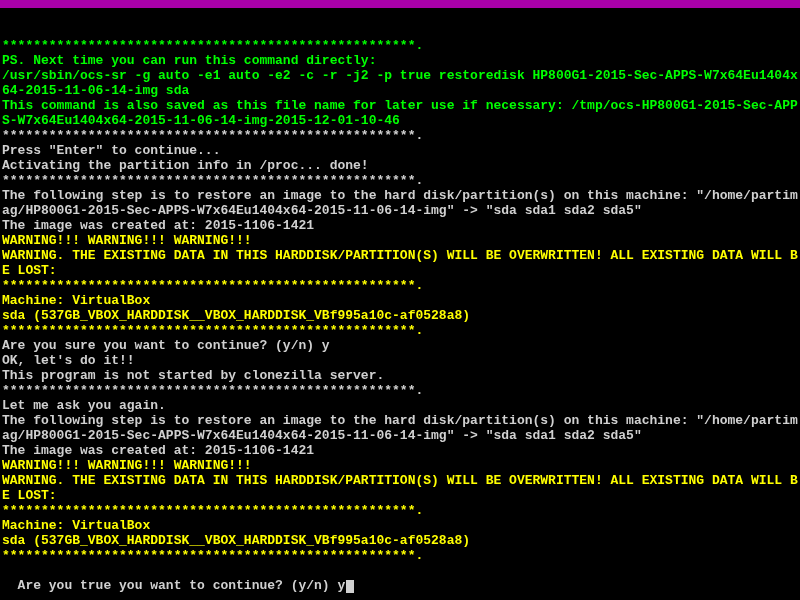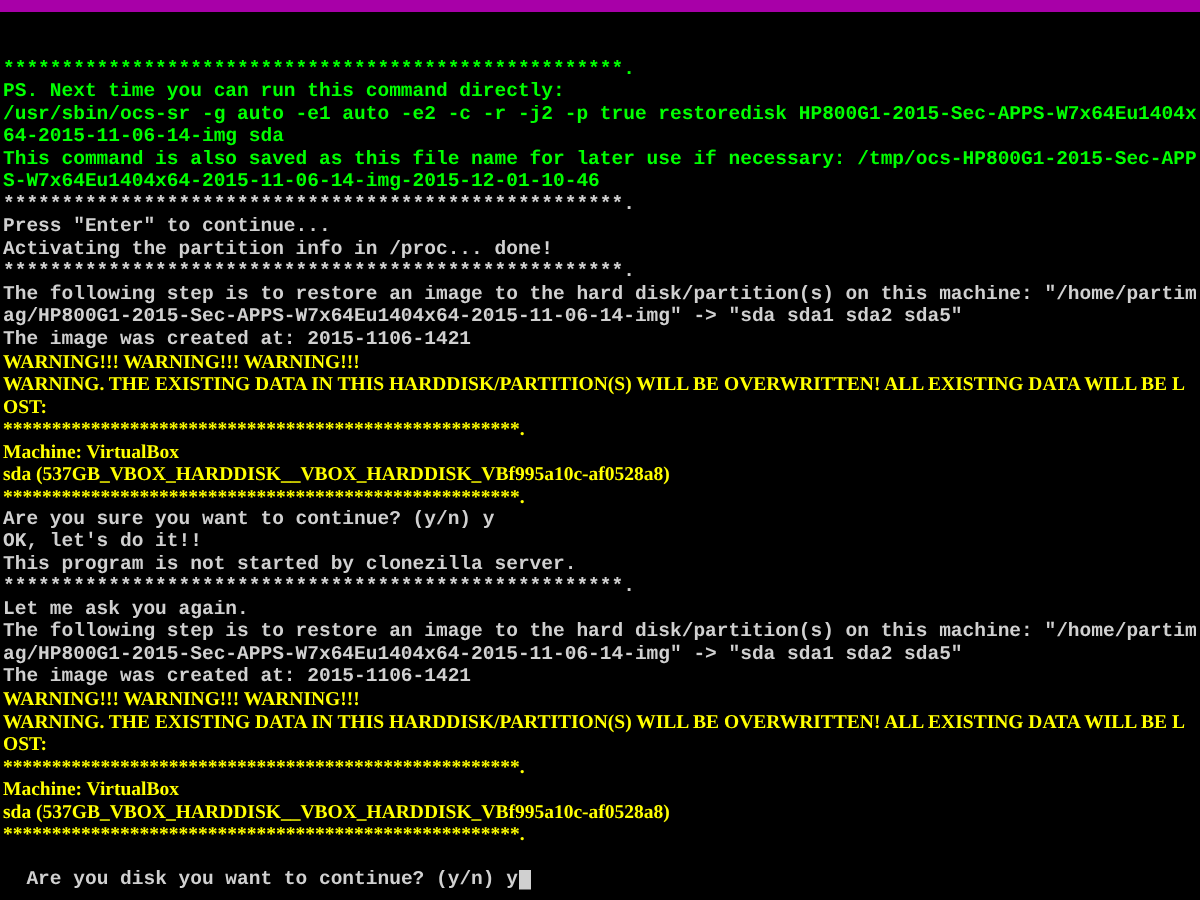--- a/index.html
+++ b/index.html
@@ -15,32 +15,32 @@
       width: 100%;
       height: 8px;
       background: #a800a8;
     }
     .terminal {
       padding: 0 2px;
       white-space: pre-wrap;
       word-break: break-all;
     }
     .green { color: #00ff00; }
-    .yellow { color: #ffff00; font-family: Liberation Serif, serif; }
+    .yellow { color: #ffff00; }
     .white { color: #d0d0d0; }
     .cursor {
       display: inline-block;
       width: 8px;
       height: 13px;
       background: #d0d0d0;
       vertical-align: text-bottom;
       margin-left: 1px;
     }
     .line { display: block; }
   </style>
 </head>
 <body>
 
 <div class="titlebar"></div>
 <div class="terminal">
   <div id="lines-container"><span class="line green">*****************************************************.</span><span class="line green">PS. Next time you can run this command directly:</span><span class="line green">/usr/sbin/ocs-sr -g auto -e1 auto -e2 -c -r -j2 -p true restoredisk HP800G1-2015-Sec-APPS-W7x64Eu1404x64-2015-11-06-14-img sda</span><span class="line green">This command is also saved as this file name for later use if necessary: /tmp/ocs-HP800G1-2015-Sec-APPS-W7x64Eu1404x64-2015-11-06-14-img-2015-12-01-10-46</span><span class="line white">*****************************************************.</span><span class="line white">Press "Enter" to continue...</span><span class="line white">Activating the partition info in /proc... done!</span><span class="line white">*****************************************************.</span><span class="line white">The following step is to restore an image to the hard disk/partition(s) on this machine: "/home/partimag/HP800G1-2015-Sec-APPS-W7x64Eu1404x64-2015-11-06-14-img" -&gt; "sda sda1 sda2 sda5"</span><span class="line white">The image was created at: 2015-1106-1421</span><span class="line yellow">WARNING!!! WARNING!!! WARNING!!!</span><span class="line yellow">WARNING. THE EXISTING DATA IN THIS HARDDISK/PARTITION(S) WILL BE OVERWRITTEN! ALL EXISTING DATA WILL BE LOST:</span><span class="line yellow">*****************************************************.</span><span class="line yellow">Machine: VirtualBox</span><span class="line yellow">sda (537GB_VBOX_HARDDISK__VBOX_HARDDISK_VBf995a10c-af0528a8)</span><span class="line yellow">*****************************************************.</span><span class="line white">Are you sure you want to continue? (y/n) y</span><span class="line white">OK, let's do it!!</span><span class="line white">This program is not started by clonezilla server.</span><span class="line white">*****************************************************.</span><span class="line white">Let me ask you again.</span><span class="line white">The following step is to restore an image to the hard disk/partition(s) on this machine: "/home/partimag/HP800G1-2015-Sec-APPS-W7x64Eu1404x64-2015-11-06-14-img" -&gt; "sda sda1 sda2 sda5"</span><span class="line white">The image was created at: 2015-1106-1421</span><span class="line yellow">WARNING!!! WARNING!!! WARNING!!!</span><span class="line yellow">WARNING. THE EXISTING DATA IN THIS HARDDISK/PARTITION(S) WILL BE OVERWRITTEN! ALL EXISTING DATA WILL BE LOST:</span><span class="line yellow">*****************************************************.</span><span class="line yellow">Machine: VirtualBox</span><span class="line yellow">sda (537GB_VBOX_HARDDISK__VBOX_HARDDISK_VBf995a10c-af0528a8)</span><span class="line yellow">*****************************************************.</span></div>
-  <span class="white"><span>Are you disk you want to continue? (y/n) </span><span>y</span><span class="cursor"></span></span>
+  <span class="white"><span>Are you true you want to continue? (y/n) </span><span>y</span><span class="cursor"></span></span>
 </div>
 
 </body></html>

